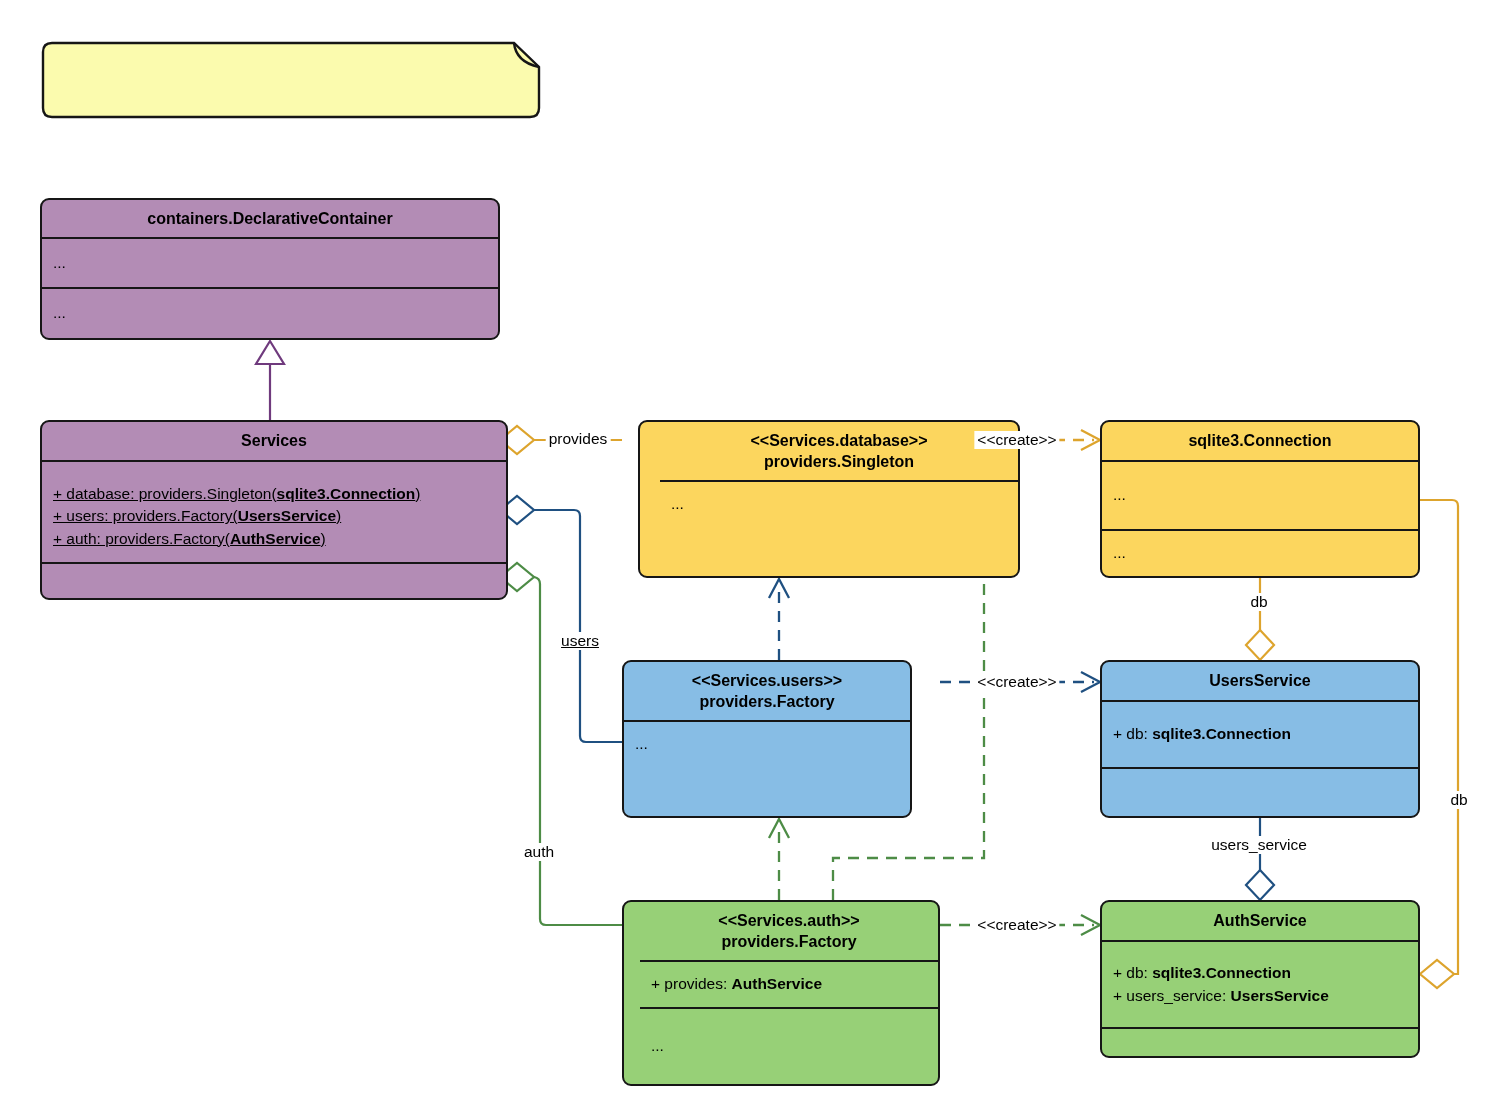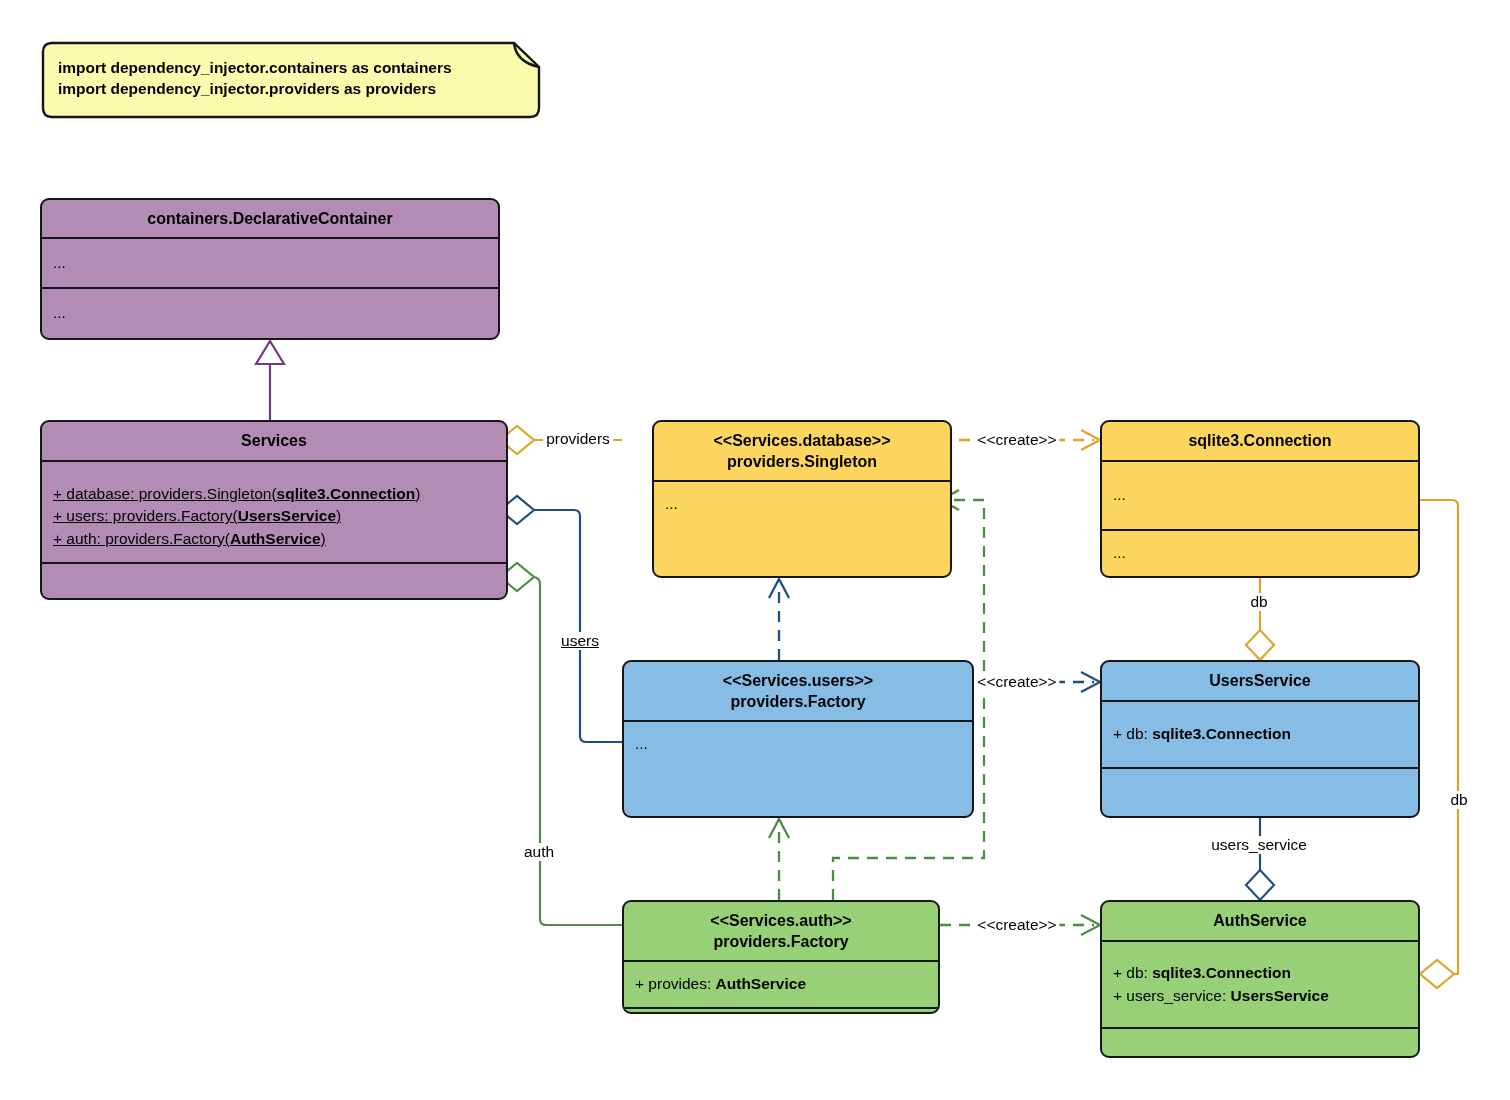--- a/index.html
+++ b/index.html
@@ -112,24 +112,20 @@
       <path d="M833,900 L833,858 L984,858 L984,500 L954,500" stroke-dasharray="11 8"></path>
       <path d="M959,490 L941,500 L959,510"></path>
     </g>
 
     <g stroke="#4d8c46" stroke-width="2.3" fill="none">
       <line x1="940" y1="925" x2="1094" y2="925" stroke-dasharray="11 8"></line>
       <path d="M1081,915 L1100,925 L1081,935"></path>
     </g>
   </svg>
 
-  <div class="note-text">
-    <div>import dependency_injector.containers as containers</div>
-    <div>import dependency_injector.providers as providers</div>
-  </div>
 
   <div class="uml-class purple" style="left:40px; top:198px; width:460px; height:142px; grid-template-rows:37px 50px 1fr;">
     <div class="uml-title">containers.DeclarativeContainer</div>
     <div class="sec">
       <div class="attr">...</div>
     </div>
     <div class="sec">
       <div class="attr">...</div>
     </div>
   </div>
@@ -137,59 +133,59 @@
   <div class="uml-class purple" style="left:40px; top:420px; width:468px; height:180px; grid-template-rows:38px 102px 1fr;">
     <div class="uml-title">Services</div>
     <div class="sec top">
       <div class="attr u"><span>+ database: providers.Singleton(</span><b>sqlite3.Connection</b><span>)</span></div>
       <div class="attr u"><span>+ users: providers.Factory(</span><b>UsersService</b><span>)</span></div>
       <div class="attr u"><span>+ auth: providers.Factory(</span><b>AuthService</b><span>)</span></div>
     </div>
     <div class="sec"></div>
   </div>
 
-  <div class="uml-class yellow" style="left:652px; top:420px; width:300px; height:158px; grid-template-rows:58px 47px 1fr;">
+  <div class="uml-class yellow" style="left:638px; top:420px; width:382px; height:158px; grid-template-rows:58px 47px 1fr;padding-left:20px;">
     <div class="uml-title">
       <div>&lt;&lt;Services.database&gt;&gt;</div>
       <div>providers.Singleton</div>
     </div>
     <div class="sec">
       <div class="attr">...</div>
     </div>
   </div>
 
   <div class="uml-class yellow" style="left:1100px; top:420px; width:320px; height:158px; grid-template-rows:38px 69px 1fr;">
     <div class="uml-title">sqlite3.Connection</div>
     <div class="sec">
       <div class="attr">...</div>
     </div>
     <div class="sec">
       <div class="attr">...</div>
     </div>
   </div>
 
-  <div class="uml-class blue" style="left:622px; top:660px; width:352px; height:158px; grid-template-rows:58px 47px 1fr;">
+  <div class="uml-class blue" style="left:622px; top:660px; width:290px; height:158px; grid-template-rows:58px 47px 1fr;">
     <div class="uml-title">
       <div>&lt;&lt;Services.users&gt;&gt;</div>
       <div>providers.Factory</div>
     </div>
     <div class="sec">
       <div class="attr">...</div>
     </div>
   </div>
 
   <div class="uml-class blue" style="left:1100px; top:660px; width:320px; height:158px; grid-template-rows:38px 67px 1fr;">
     <div class="uml-title">UsersService</div>
     <div class="sec">
       <div class="attr"><span>+ db: </span><b>sqlite3.Connection</b></div>
     </div>
     <div class="sec"></div>
   </div>
 
-  <div class="uml-class green" style="left:622px; top:900px; width:318px; height:114px; grid-template-rows:58px 47px 1fr;">
+  <div class="uml-class green" style="left:622px; top:900px; width:318px; height:186px; grid-template-rows:58px 47px 1fr;padding-left:16px;">
     <div class="uml-title">
       <div>&lt;&lt;Services.auth&gt;&gt;</div>
       <div>providers.Factory</div>
     </div>
     <div class="sec">
       <div class="attr"><span>+ provides: </span><b>AuthService</b></div>
     </div>
     <div class="sec">
       <div class="attr">...</div>
     </div>
@@ -197,21 +193,21 @@
 
   <div class="uml-class green" style="left:1100px; top:900px; width:320px; height:158px; grid-template-rows:38px 87px 1fr;">
     <div class="uml-title">AuthService</div>
     <div class="sec">
       <div class="attr"><span>+ db: </span><b>sqlite3.Connection</b></div>
       <div class="attr"><span>+ users_service: </span><b>UsersService</b></div>
     </div>
     <div class="sec"></div>
   </div>
 
-  <div class="edge-label" style="left:578px; top:439px;">providers</div>
+  <div class="edge-label" style="left:578px; top:439px;">provides</div>
   <div class="edge-label" style="left:1017px; top:440px;">&lt;&lt;create&gt;&gt;</div>
   <div class="edge-label" style="left:580px; top:641px;text-decoration:underline;">users</div>
   <div class="edge-label" style="left:1259px; top:602px;">db</div>
   <div class="edge-label" style="left:1017px; top:682px;">&lt;&lt;create&gt;&gt;</div>
   <div class="edge-label" style="left:539px; top:852px;">auth</div>
   <div class="edge-label" style="left:1259px; top:845px;">users_service</div>
   <div class="edge-label" style="left:1459px; top:800px;">db</div>
   <div class="edge-label" style="left:1017px; top:925px;">&lt;&lt;create&gt;&gt;</div>
 
 </div>

